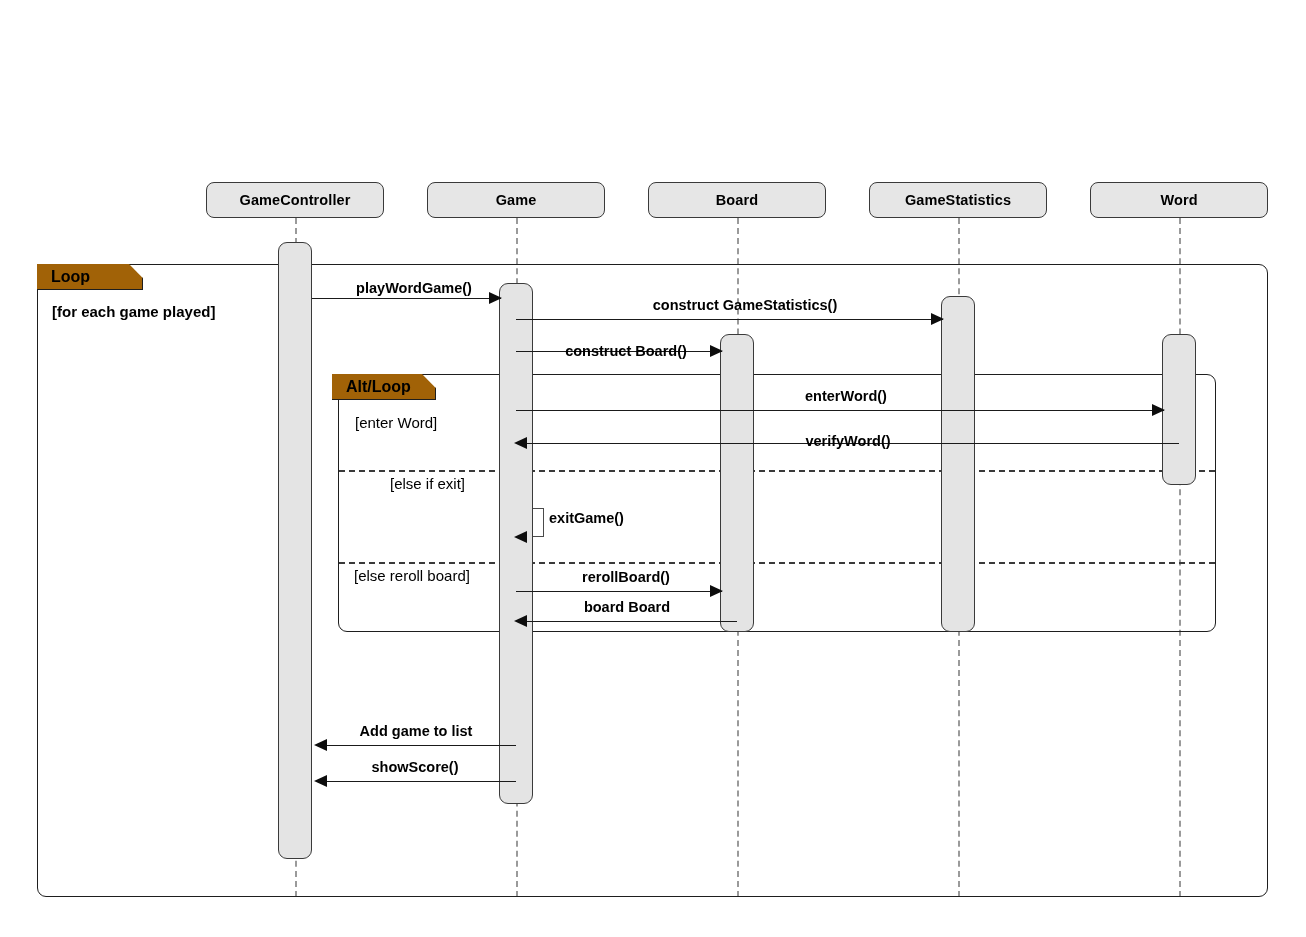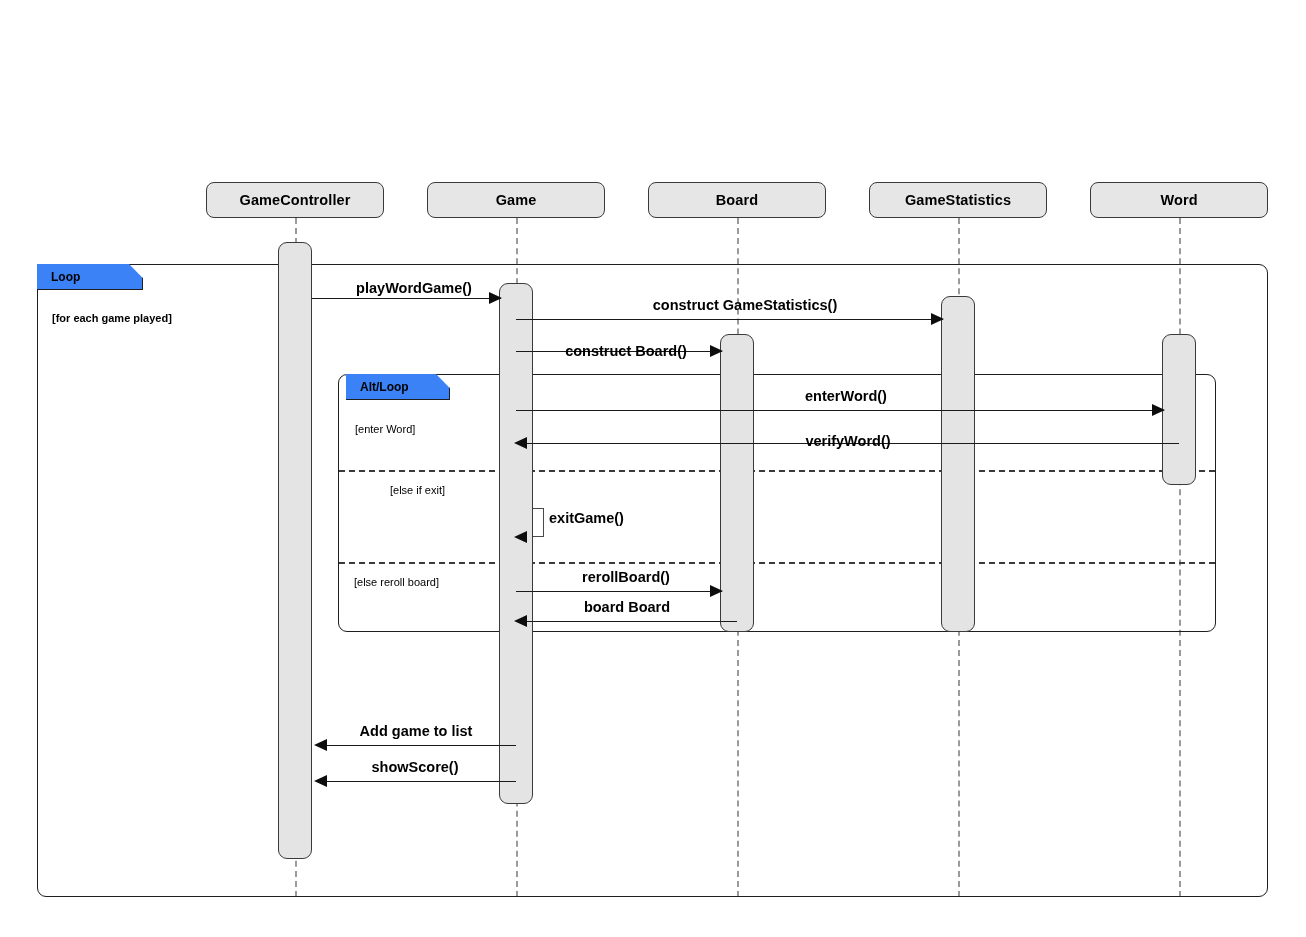--- a/index.html
+++ b/index.html
@@ -58,49 +58,48 @@
     box-sizing: border-box;
     border: 1.4px solid #1e1e1e;
     border-radius: 9px;
     background: transparent;
     z-index: 2;
   }
   .fragment-label {
     position: absolute;
     box-sizing: border-box;
     height: 26px;
-    background: #3b82f6;
+    background: #a16207;
     border: 1.4px solid #1e1e1e;
     border-right: none;
     border-top: none;
     border-left: none;
     display: flex;
     align-items: center;
     padding: 0 26px 0 14px;
-    font-size: 12px;
+    font-size: 16px;
     font-weight: bold;
     color: #000;
     z-index: 5;
     clip-path: polygon(0 0, calc(100% - 14px) 0, 100% 55%, 100% 100%, 0 100%);
   }
   .fragment-label::after {
     content: "";
     position: absolute;
     right: 0; top: 0; bottom: 0;
     width: 16px;
     background: transparent;
   }
   .guard {
     position: absolute;
-    font-size: 11px;
+    font-size: 15px;
     font-weight: normal;
     color: #000;
     white-space: nowrap;
     z-index: 5;
-    margin-top: 9px;
   }
   .guard.bold { font-weight: bold; }
   .divider {
     position: absolute;
     height: 0;
     border-top: 2px dashed #3a3a3a;
     z-index: 3;
   }
   
   .msg-line {
@@ -147,21 +146,21 @@
 
 <div id="canvas">
 
   <div class="fragment" style="left:37px; top:264px; width:1231px; height:633px;"></div>
   <div class="fragment-label" style="left:37px; top:264px; width:106px; border:1.4px solid #1e1e1e; border-top:none; border-left:none;">
     <span>Loop</span>
   </div>
   <div class="guard bold" style="left:52px; top:303px;">[for each game played]</div>
 
   <div class="fragment" style="left:338px; top:374px; width:878px; height:258px;"></div>
-  <div class="fragment-label" style="left:346px; top:374px; width:104px; border:1.4px solid #1e1e1e; border-top:none; border-left:none;text-align:center;">
+  <div class="fragment-label" style="left:332px; top:374px; width:104px; border:1.4px solid #1e1e1e; border-top:none; border-left:none;text-align:center;">
     <span>Alt/Loop</span>
   </div>
   <div class="guard" style="left:355px; top:414px;">[enter Word]</div>
 
   <div class="divider" style="left:339px; top:470px; width:876px;"></div>
   <div class="guard" style="left:390px; top:475px;">[else if exit]</div>
 
   <div class="divider" style="left:339px; top:562px; width:876px;"></div>
   <div class="guard" style="left:354px; top:567px;">[else reroll board]</div>
 

